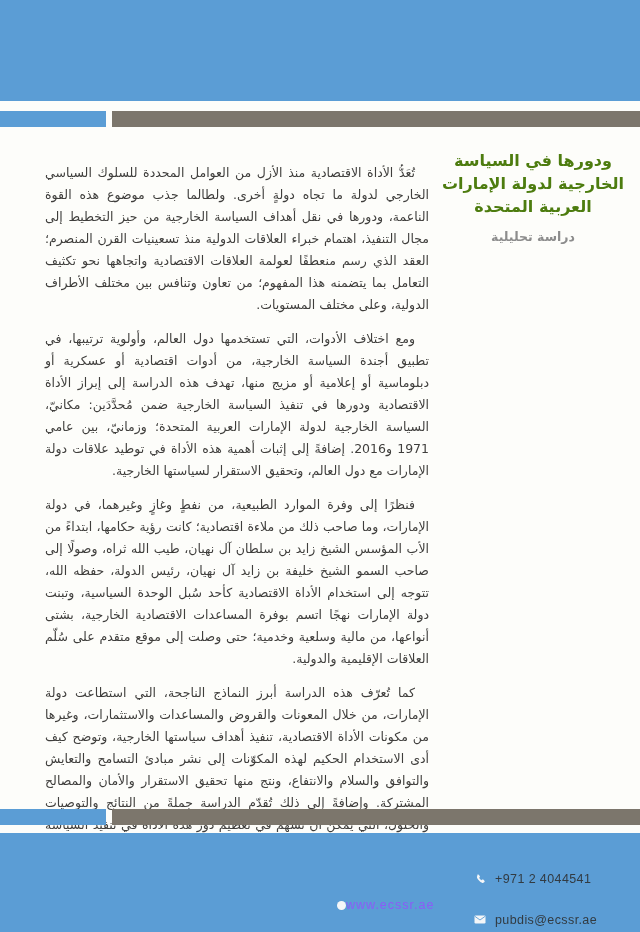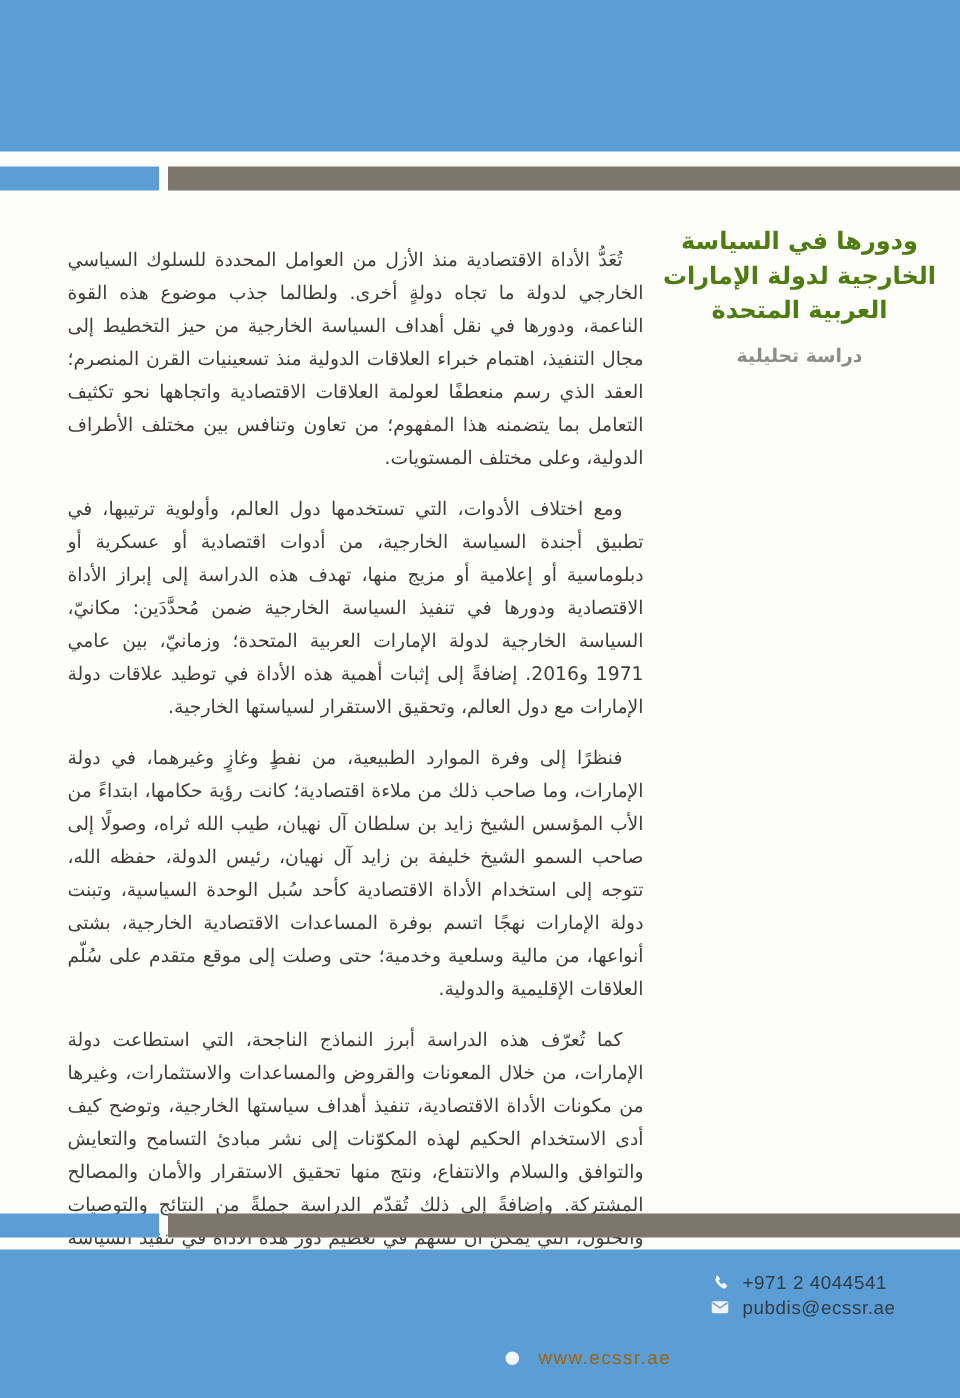--- a/index.html
+++ b/index.html
@@ -55,29 +55,29 @@
   .guard {
     width:3px; height:12px; margin-top:-3px;
     background:linear-gradient(90deg,#151515 0 1px,transparent 1px 2px,#151515 2px 3px);
   }
 
   
   .contacts { position:absolute; left:474px; top:847px; }
   .contact-row {
     display:flex; align-items:center; height:16.5px; gap:9px;
     color:#323b42; font-size:12.5px; letter-spacing:0.4px;
-    font-family:"Liberation Sans", sans-serif; white-space:nowrap;
+    font-family:"Liberation Sans", sans-serif; white-space:nowrap;margin-top:24px;
   }
   .c-icon { width:12px; height:11px; display:flex; align-items:center; justify-content:center; flex:none; }
   .c-icon svg { display:block; }
 
   .website {
     position:absolute; left:337px; top:898px;
-    display:flex; align-items:center; gap:13px;
-    color:#a16207; font-size:12.5px; letter-spacing:1px;
+    display:flex; align-items:center; 
+    color:#8b5cf6; font-size:12.5px; letter-spacing:1px;
     font-family:"Liberation Sans", sans-serif; white-space:nowrap;
   }
   .globe-dot { width:9px; height:9px; border-radius:50%; background:#f4f6f8; flex:none; }
 </style>
 </head>
 <body>
 
 <div class="page">
 
   <div class="band-top"></div>

